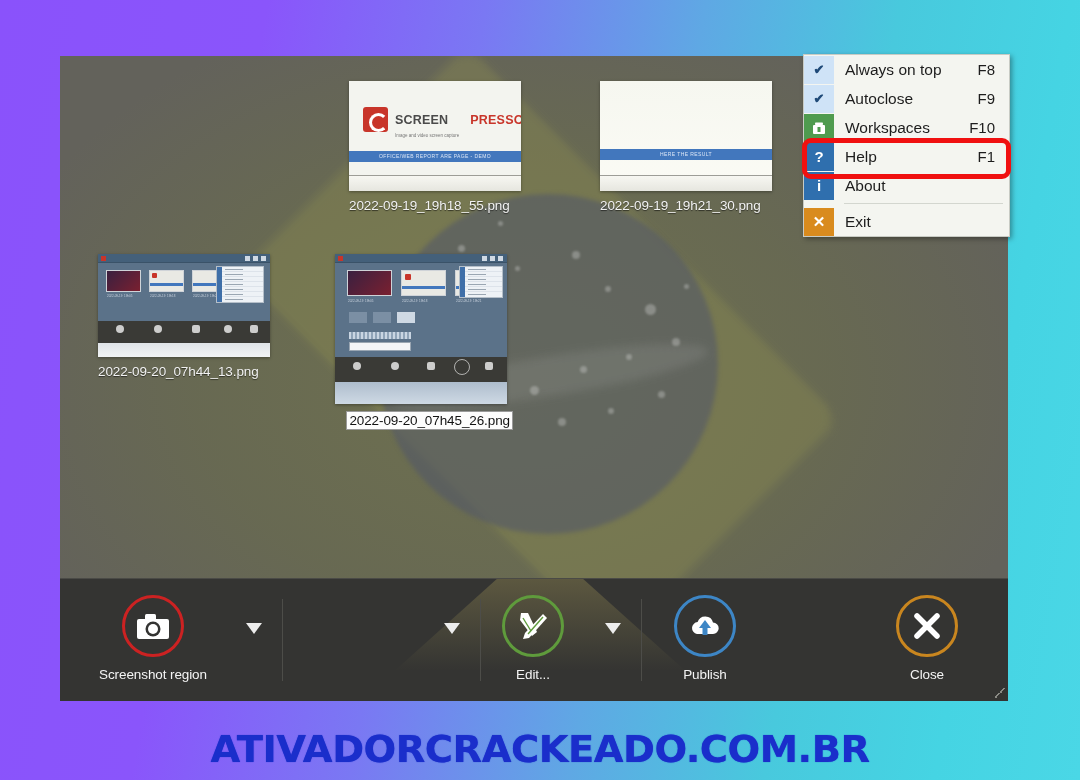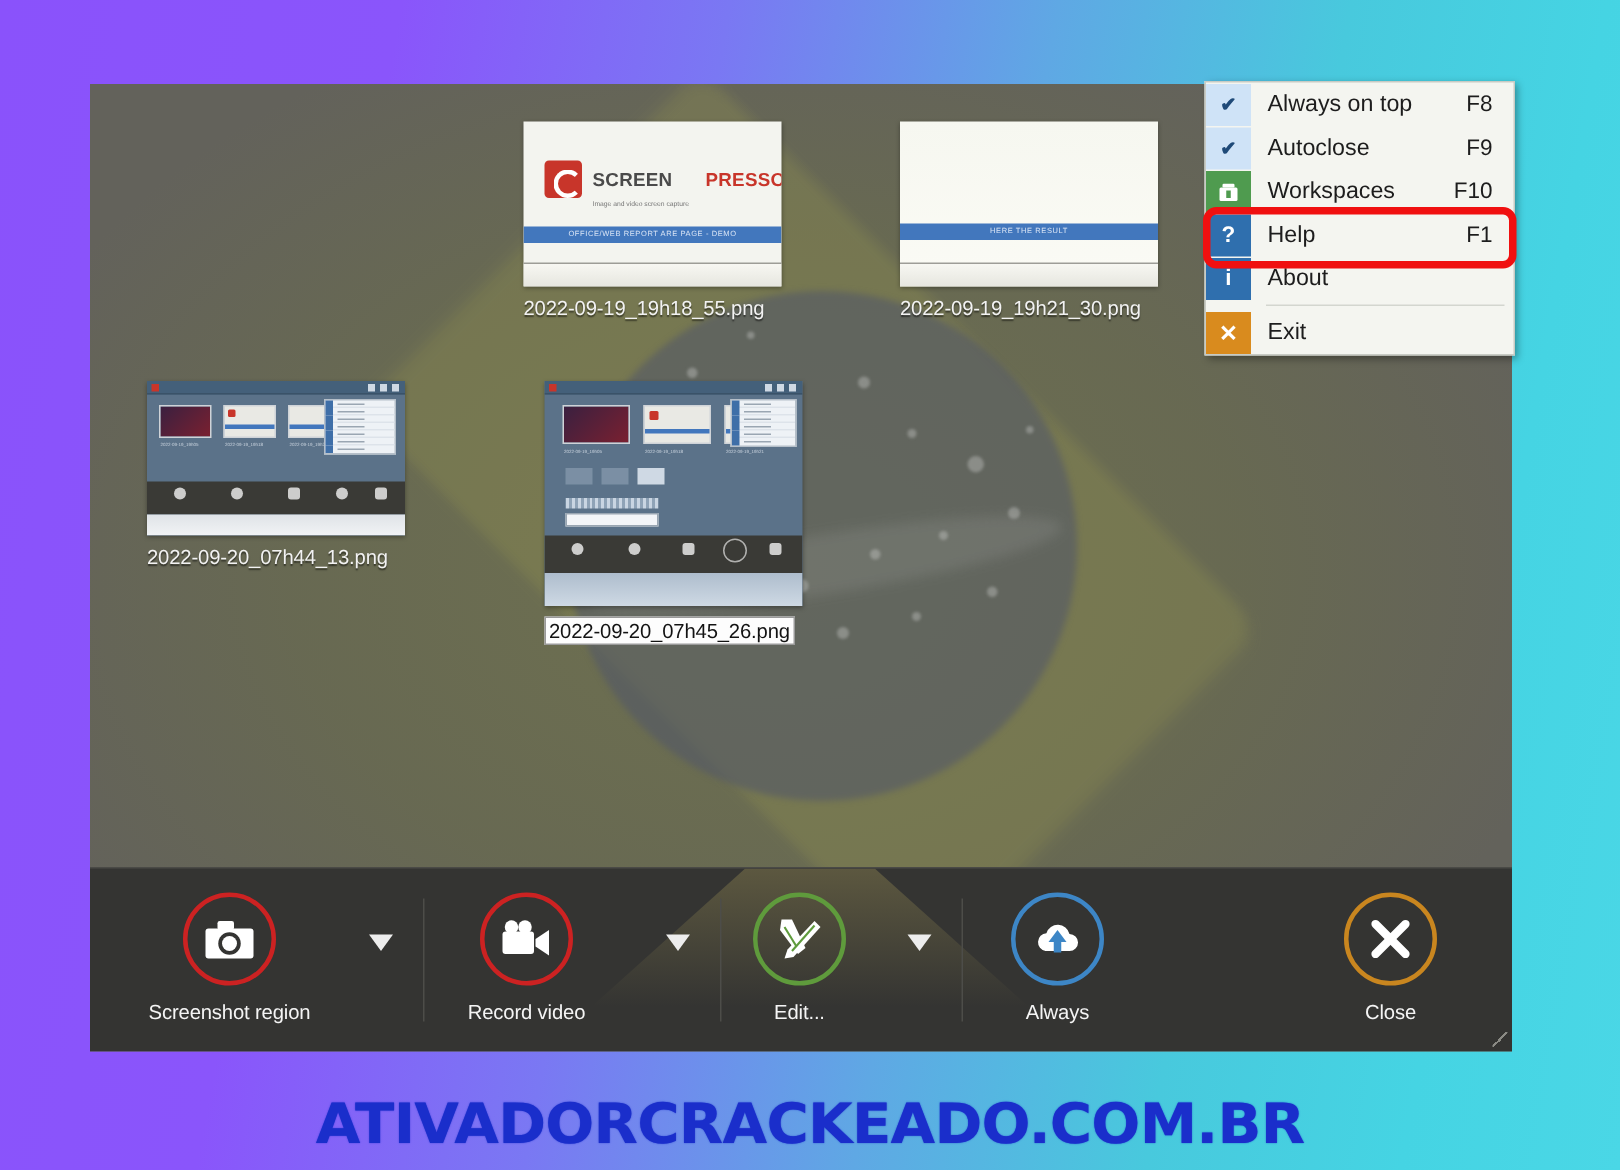--- a/index.html
+++ b/index.html
@@ -494,21 +494,21 @@
             <div class="mini-bar-ico" style="left:56px; top:4px;"></div>
             <div class="mini-bar-ico" style="left:94px; top:4px; border-radius:2px;"></div>
             <div class="mini-bar-ico" style="left:126px; top:4px;"></div>
             <div class="mini-bar-ico" style="left:152px; top:4px; border-radius:2px;"></div>
           </div>
           <div class="mini-bottom-strip" style="height:14px;"></div>
         </div>
         <div class="thumb-label">2022-09-20_07h44_13.png</div>
       </div>
 
-      <div class="thumb-cell" style="left:303px; top:198px;">
+      <div class="thumb-cell" style="left:275px; top:198px;text-align:right;">
         <div class="thumb-box tb-shot" style="height:150px; background:#5b7289;">
           <div class="shot-title"></div>
           <div class="mini-thumb" style="left:12px; top:16px; width:45px; height:26px; background:linear-gradient(135deg,#3a2040,#7a2030);"></div>
           <div class="mini-cap" style="left:13px; top:45px;">2022-09-19_19h05</div>
           <div class="mini-thumb" style="left:66px; top:16px; width:45px; height:26px;">
             <div style="position:absolute;left:3px;top:3px;width:6px;height:6px;background:#c8352a;border-radius:1px;"></div>
             <div style="position:absolute;left:0;bottom:6px;width:100%;height:3px;background:#4277bd;"></div>
           </div>
           <div class="mini-cap" style="left:67px; top:45px;">2022-09-19_19h18</div>
           <div class="mini-thumb" style="left:120px; top:16px; width:45px; height:26px;">
@@ -554,31 +554,20 @@
             <rect x="9" y="2" width="11" height="6" rx="1.5" fill="#fff"></rect>
             <circle cx="17" cy="17" r="7.5" fill="#343432"></circle>
             <circle cx="17" cy="17" r="5" fill="#fff"></circle>
           </svg>
         </div>
         <div class="tb-caption">Screenshot region</div>
       </div>
       <div class="tb-arrow" style="left:186px;"></div>
       <div class="tb-sep" style="left:222px;"></div>
 
-      <div class="tb-item" style="left:231px;">
-        <div class="tb-ring">
-          <svg class="ico" width="36" height="26" viewBox="0 0 36 26">
-            <rect x="2" y="8" width="21" height="15" rx="2" fill="#fff"></rect>
-            <polygon points="24,13 33,7 33,24 24,18" fill="#fff"></polygon>
-            <circle cx="8" cy="5" r="4.5" fill="#fff"></circle>
-            <circle cx="17" cy="5" r="4.5" fill="#fff"></circle>
-          </svg>
-        </div>
-        <div class="tb-caption">Record video</div>
-      </div>
       <div class="tb-arrow" style="left:384px;"></div>
       <div class="tb-sep" style="left:420px;"></div>
 
       <div class="tb-item" style="left:413px;">
         <div class="tb-ring green">
           <svg class="ico" width="32" height="32" viewBox="0 0 32 32">
             <g fill="#fff">
               <polygon points="4,3 11,3 20,22 15,26 3,10"></polygon>
               <polygon points="26,4 30,8 12,28 6,29 8,23"></polygon>
             </g>
@@ -594,21 +583,21 @@
       <div class="tb-sep" style="left:581px;"></div>
 
       <div class="tb-item" style="left:585px;">
         <div class="tb-ring blue">
           <svg class="ico" width="34" height="26" viewBox="0 0 34 26">
             <path d="M9 21a6 6 0 0 1 .6-11.9A8 8 0 0 1 25 9.6 5.6 5.6 0 0 1 25 21z" fill="#fff"></path>
             <polygon points="17,7 23,15 11,15" fill="#3d86c6"></polygon>
             <rect x="14.5" y="14" width="5" height="8" fill="#3d86c6"></rect>
           </svg>
         </div>
-        <div class="tb-caption">Always</div>
+        <div class="tb-caption">Publish</div>
       </div>
 
       <div class="tb-item" style="left:807px;">
         <div class="tb-ring orange">
           <svg class="ico" width="34" height="34" viewBox="0 0 34 34">
             <g stroke="#fff" stroke-width="5.5" stroke-linecap="round">
               <line x1="7" y1="7" x2="27" y2="27"></line>
               <line x1="27" y1="7" x2="7" y2="27"></line>
             </g>
           </svg>

